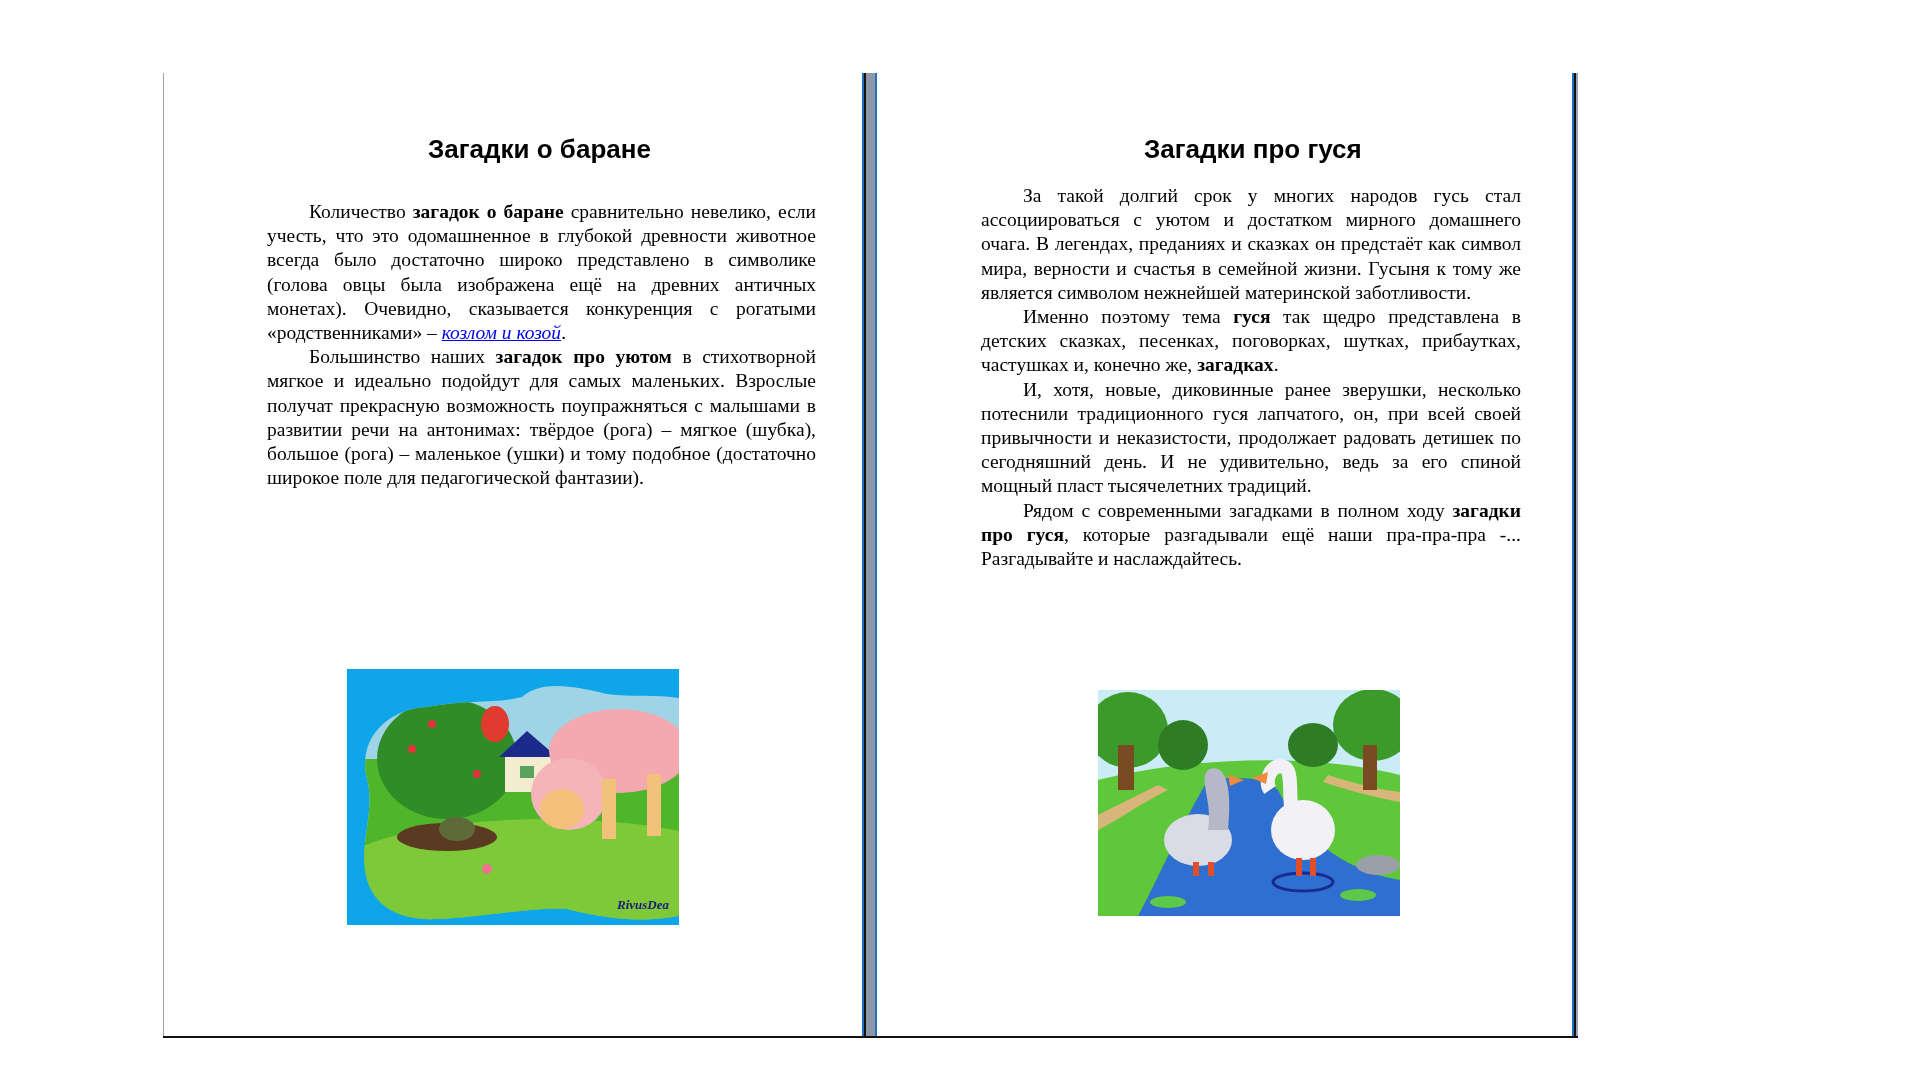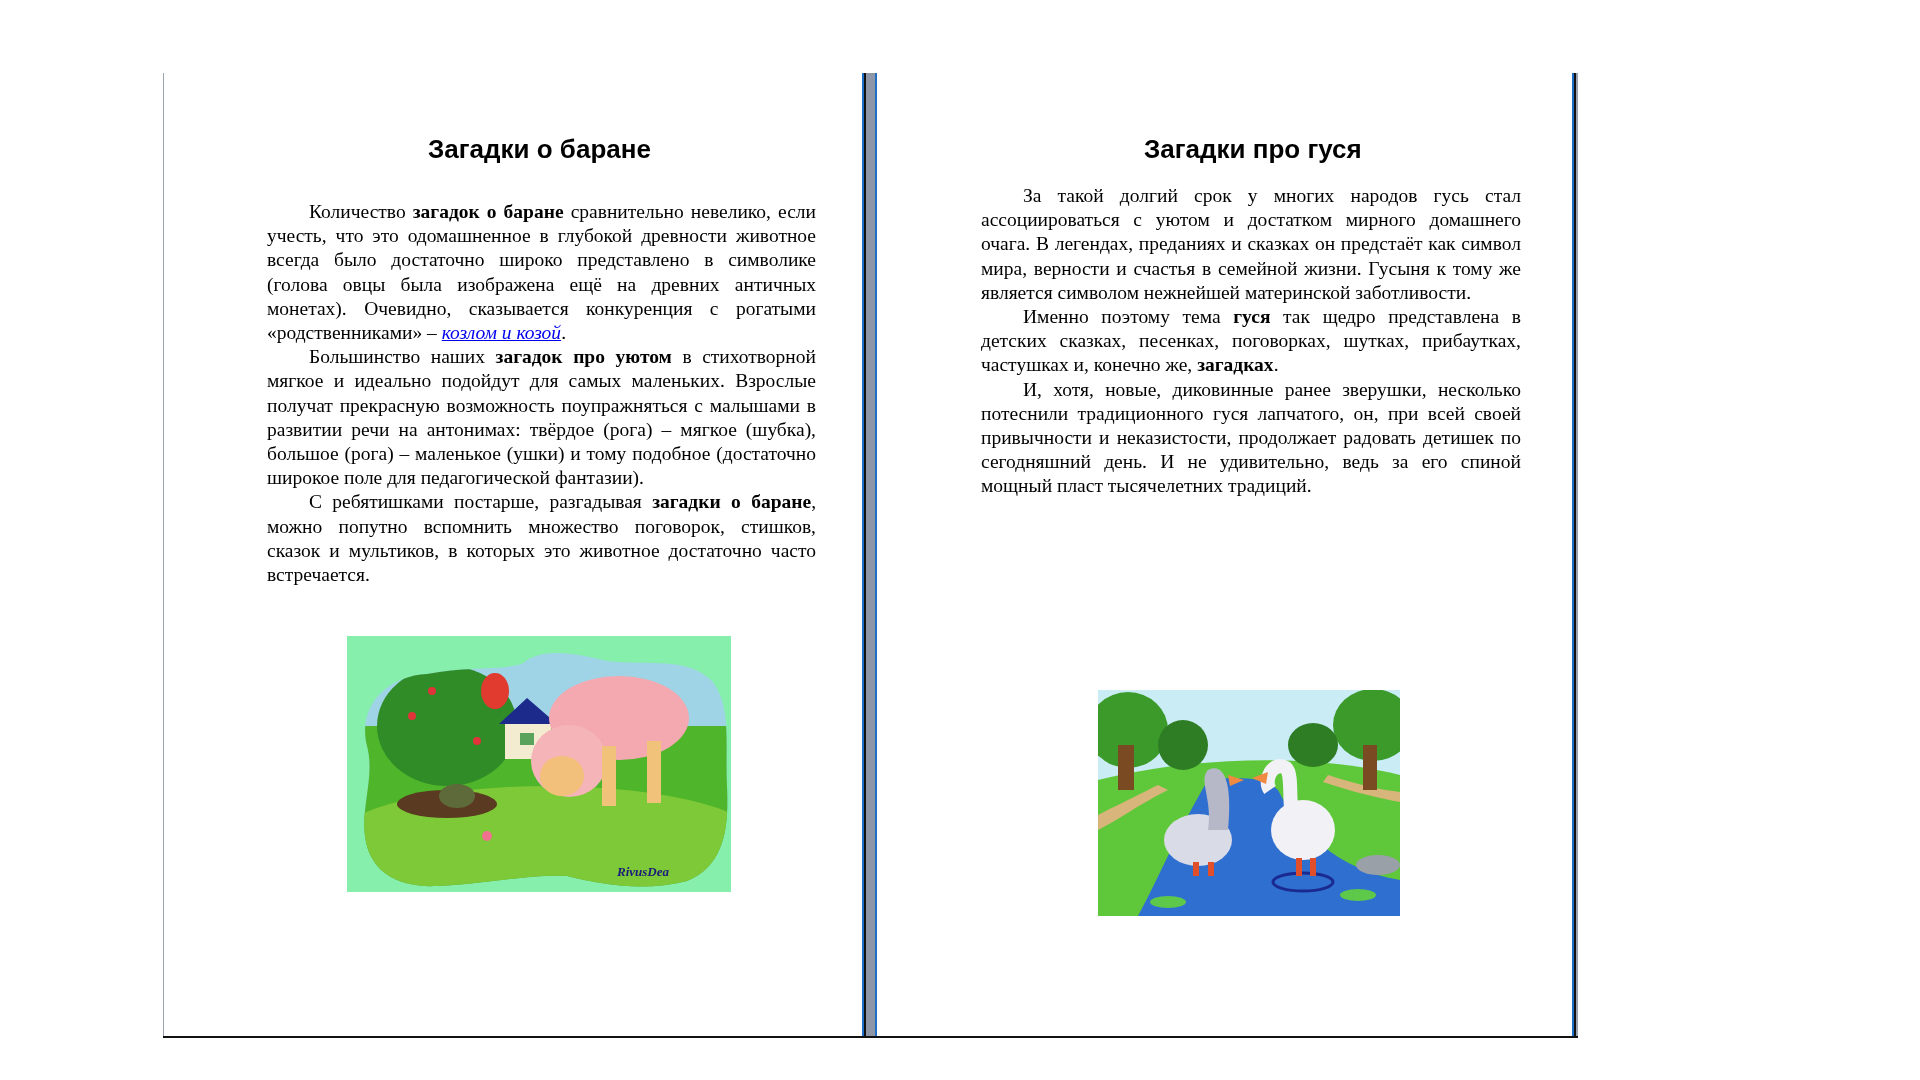--- a/index.html
+++ b/index.html
@@ -25,21 +25,21 @@
   .title-right { left:1144px; top:134px; }
 
   .body { position:absolute; font-family:"Liberation Serif", serif; font-size:19.5px; line-height:24.2px; color:#000; text-align:justify; }
   .body-left { left:267px; top:200px; width:549px; }
   .body-right { left:981px; top:184px; width:540px; }
   .body p { margin:0; text-indent:42px; }
   .body b { font-weight:bold; }
   .body a { color:#0000ee; font-style:italic; text-decoration:underline;margin-top:20px; }
 
   .img { position:absolute; overflow:hidden; }
-  .img-sheep { left:347px; top:636px; width:384px; height:256px; background:#86efac; }
+  .img-sheep { left:347px; top:669px; width:332px; height:256px; background:#0ea5e9; }
   .img-goose { left:1098px; top:690px; width:302px; height:226px; }
   .watermark { position:absolute; font-family:"Liberation Serif", serif; font-style:italic; font-weight:bold; font-size:13px; color:#1c1c7a; }
 </style>
 </head>
 <body>
 
 <div class="border-left"></div>
 <div class="border-left-blue"></div>
 <div class="page page-left"></div>
 <div class="divider">
@@ -53,21 +53,20 @@
   <div class="r1"></div>
     <div class="r2"></div>
     <div class="r3"></div>
 </div>
 <div class="bottom-line"></div>
 
 <div class="title title-left">Загадки о баране</div>
 <div class="body body-left">
     <p><span>Количество </span><b>загадок о баране</b><span> сравнительно невелико, если учесть, что это одомашненное в глубокой древности животное всегда было достаточно широко представлено в символике (голова овцы была изображена ещё на древних античных монетах). Очевидно, сказывается конкуренция с рогатыми «родственниками» – </span><a href="#">козлом и козой</a><span>.</span></p>
     <p><span>Большинство наших </span><b>загадок про уютом</b><span> в стихотворной мягкое и идеально подойдут для самых маленьких. Взрослые получат прекрасную возможность поупражняться с малышами в развитии речи на антонимах: твёрдое (рога) – мягкое (шубка), большое (рога) – маленькое (ушки) и тому подобное (достаточно широкое поле для педагогической фантазии).</span></p>
-    <p><span>С ребятишками постарше, разгадывая </span><b>загадки о баране</b><span>, можно попутно вспомнить множество поговорок, стишков, сказок и мультиков, в которых это животное достаточно часто встречается.</span></p>
   </div>
 
 <div class="img img-sheep" title="Розовая овечка на лугу с кротом">
   <svg width="384" height="256" viewBox="0 0 384 256" xmlns="http://www.w3.org/2000/svg">
     <defs>
       <clipPath id="blob">
         <path d="M20,110 C10,70 40,40 80,38 C120,30 150,35 175,28 C195,10 230,18 260,25 C300,30 340,20 365,45 C385,70 378,110 380,150 C382,190 378,230 340,245 C300,255 260,250 220,240 C180,238 140,248 90,250 C50,252 22,235 18,200 C14,170 28,140 20,110 Z"></path>
       </clipPath>
     </defs>
     <g clip-path="url(#blob)">
@@ -93,20 +92,21 @@
     </g>
   </svg>
   <span class="watermark" style="left:270px;top:228px;">RivusDea</span>
 </div>
 
 <div class="title title-right">Загадки про гуся</div>
 <div class="body body-right">
     <p><span>За такой долгий срок у многих народов гусь стал ассоциироваться с уютом и достатком мирного домашнего очага. В легендах, преданиях и сказках он предстаёт как символ мира, верности и счастья в семейной жизни.  Гусыня к тому же является символом нежнейшей материнской заботливости.</span></p>
     <p><span>Именно поэтому тема </span><b>гуся</b><span> так щедро представлена в детских сказках, песенках, поговорках, шутках, прибаутках, частушках и, конечно же, </span><b>загадках</b><span>.</span></p>
     <p><span>И, хотя, новые, диковинные ранее зверушки, несколько потеснили традиционного гуся лапчатого, он, при всей своей привычности и неказистости, продолжает радовать детишек по сегодняшний день. И не удивительно, ведь за его спиной мощный пласт тысячелетних традиций.</span></p>
+    <p><span>Рядом с современными загадками в полном ходу </span><b>загадки про гуся</b><span>, которые разгадывали ещё наши пра-пра-пра -... Разгадывайте и наслаждайтесь.</span></p>
   </div>
 
 <div class="img img-goose" title="Два гуся у пруда в лесу">
   <svg width="302" height="226" viewBox="0 0 302 226" xmlns="http://www.w3.org/2000/svg">
     <rect width="302" height="226" fill="#c9ecf5"></rect>
     <path d="M0,90 C80,70 200,60 302,85 L302,226 L0,226 Z" fill="#5fc83a"></path>
     <path d="M110,90 C150,85 170,90 180,100 C200,140 240,180 302,190 L302,226 L40,226 C60,190 80,140 110,90 Z" fill="#2f6fd0"></path>
     <path d="M0,125 C30,110 50,100 60,95 L70,100 C40,115 20,130 0,140 Z" fill="#d8b57a"></path>
     <path d="M230,85 C260,95 285,100 302,102 L302,112 C280,108 255,102 225,92 Z" fill="#d8b57a"></path>
     <ellipse cx="30" cy="40" rx="40" ry="38" fill="#3b9a2a"></ellipse>

